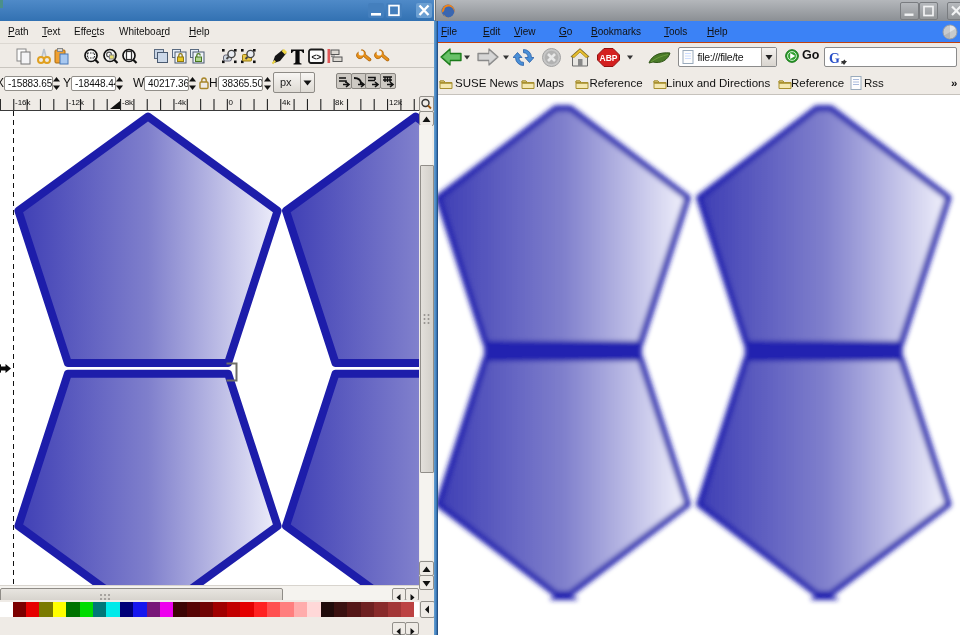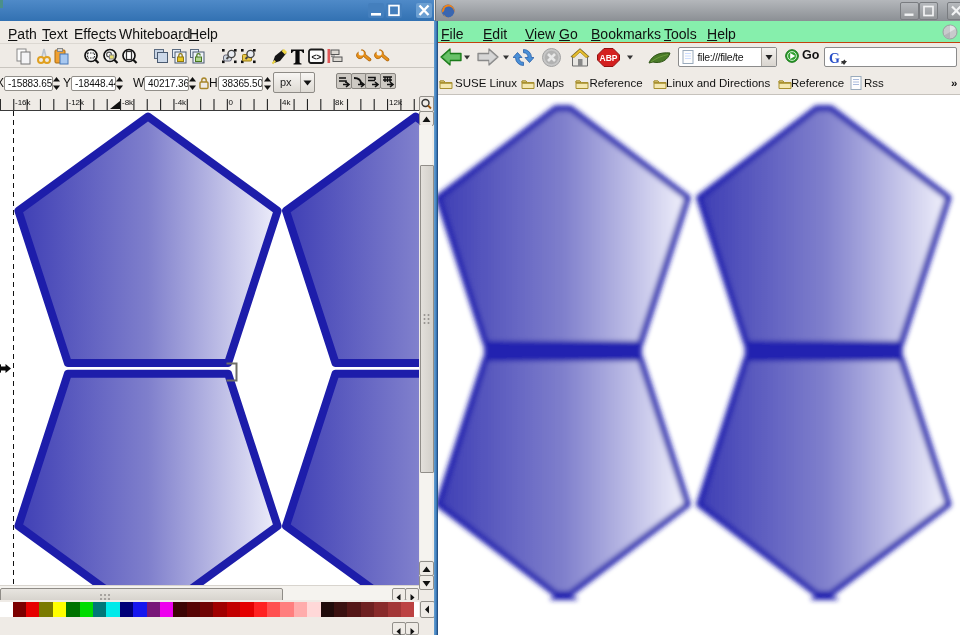--- a/index.html
+++ b/index.html
@@ -3,21 +3,21 @@
 <style>
 html,body{margin:0;padding:0;}
 body{width:960px;height:635px;overflow:hidden;position:relative;
   font-family:"Liberation Sans",sans-serif;background:#efebe6;}
 .abs{position:absolute;}
 #ink-title{left:0;top:0;width:434px;height:21px;
   background:linear-gradient(#4f8ac8,#3271b2);}
 .ibtn{top:3px;width:16px;height:15px;border-radius:2px;}
 .ibtn svg{display:block}
 #ink-menubar{left:0;top:21px;width:434px;height:22px;background:#efebe6;border-bottom:1px solid #dcd8d2;}
-.mitem{position:absolute;top:5px;font-size:14px;color:#111;}
+.mitem{position:absolute;top:5px;font-size:10px;color:#111;}
 #ink-toolbar{left:0;top:44px;width:434px;height:23px;background:#efebe6;border-bottom:1px solid #c9c5bf;}
 .ticon{position:absolute;top:4px;}
 #ink-ctrl{left:0;top:68px;width:434px;height:28px;background:#efebe6;border-bottom:1px solid #a9a59f;}
 .lbl{position:absolute;top:8px;font-size:12px;color:#111;}
 .entry{position:absolute;top:8px;height:13px;background:#fff;border:1px solid #918e89;border-radius:2px;
   font-size:10px;letter-spacing:-0.1px;color:#111;padding:0 0 0 3px;overflow:hidden;white-space:nowrap;line-height:13px;}
 .spin{position:absolute;top:8px;width:9px;height:15px;}
 .tgl{top:5px;width:14px;height:14px;background:#cdc9c3;border:1px solid #87847f;border-radius:2px;}
 #ink-ruler{left:0;top:96px;width:419px;height:14px;background:#efebe6;border-bottom:1px solid #3a3a3a;}
 #ink-canvas{left:0;top:111px;width:419px;height:474px;background:#fff;overflow:hidden;}
@@ -31,21 +31,21 @@
 #palette{left:0;top:600px;width:437px;height:19px;background:#efebe6;}
 #pstrip{position:absolute;left:0;top:2px;height:15px;width:419px;background:#fff;}
 #pstrip div{float:left;height:15px;width:13.4px;}
 #ink-status{left:0;top:619px;width:434px;height:16px;background:#efebe6;}
 #ink-rborder{left:433.5px;top:20px;width:4.75px;height:615px;}
 #ff-title{left:434.5px;top:0;width:525.5px;height:21px;background:linear-gradient(#b4b7bb,#8b8f94);border-left:1px solid #6e7174;box-sizing:border-box;}
 #ff-title .txt{position:absolute;left:19px;top:4px;font-size:11px;font-weight:bold;color:#eceef0;
   text-shadow:1px 1px 0 #55585c;white-space:nowrap;}
 .fbtn{position:absolute;top:2px;width:17px;height:16px;border-radius:2px;
   background:linear-gradient(#b6b9bd,#939699);border:1px solid #797c80;}
-#ff-menubar{left:438px;top:21px;width:522px;height:21px;background:#86efac;border-bottom:1px solid #c2410c;}
+#ff-menubar{left:438px;top:21px;width:522px;height:21px;background:#3b82f6;border-bottom:1px solid #c2410c;}
 #ff-nav{left:438px;top:42.5px;width:522px;height:28px;background:#efebe6;border-bottom:6px solid #b91c1c;}
 #ff-book{left:438px;top:71px;width:522px;height:23px;background:#efebe6;border-bottom:1px solid #c6c2bc;}
 .bitem{position:absolute;top:5.5px;font-size:11.5px;color:#111;}
 #ff-content{left:438.25px;top:94.5px;width:521.75px;height:540.5px;background:#fff;}
 </style></head>
 <body>
 
 <div class="abs" id="ink-title"></div>
 <div class="abs" style="left:0;top:0;width:3px;height:8px;background:#4b8f8a;"></div>
 <div class="abs ibtn" style="left:368px;background:#447fbd;">
@@ -412,21 +412,21 @@
   <div class="fbtn" style="left:483.5px"><svg width="17" height="16">
         <rect x="4" y="3.5" width="9" height="9" fill="none" stroke="#f2f3f4" stroke-width="1.7"></rect>
       </svg></div>
   <div class="fbtn" style="left:511.5px;width:14px"><svg width="14" height="16">
         <path d="M4 3.5 L12.5 12 M12.5 3.5 L4 12" stroke="#f2f3f4" stroke-width="2.2"></path>
       </svg></div>
 </div>
 <div class="abs" id="ff-menubar">
   <span class="mitem" style="left:3px"><u>F</u>ile</span>
   <span class="mitem" style="left:45px"><u>E</u>dit</span>
-  <span class="mitem" style="left:87px"><u>V</u>iew</span>
+  <span class="mitem" style="left:76px"><u>V</u>iew</span>
   <span class="mitem" style="left:121px"><u>G</u>o</span>
   <span class="mitem" style="left:153px"><u>B</u>ookmarks</span>
   <span class="mitem" style="left:226px"><u>T</u>ools</span>
   <span class="mitem" style="left:269px"><u>H</u>elp</span>
   <svg class="abs" style="left:504px;top:3px" width="16" height="16">
       <circle cx="8" cy="8" r="7" fill="#c8cacc"></circle>
       <circle cx="8" cy="8" r="7" fill="none" stroke="#9a9da0" stroke-width="1"></circle>
       <path d="M8 1.5 a6.5 6.5 0 0 1 5.5 3.2 L8 8z" fill="#e2e4e6"></path>
       <path d="M8 14.5 a6.5 6.5 0 0 1-5.5-3.2 L8 8z" fill="#b2b5b8"></path>
     </svg>
@@ -505,21 +505,21 @@
         <path d="M13.5 14.5 l3.5-3.5" stroke="#333" stroke-width="1.2"></path>
       </svg>
   </div>
 </div>
 <div class="abs" id="ff-book">
   <svg class="abs folder" style="left:1px;top:7px" width="14" height="12">
       <path d="M1 3 L1 10.5 H13 L13 4.5 H6.5 L5 3 Z" fill="#f4e8b0" stroke="#a89030"></path>
       <path d="M1 5.5 H13" stroke="#a89030" stroke-width="0.8"></path>
       <path d="M1 3 L5 3 L6.5 4.5 L1 4.5Z" fill="#e8d890" stroke="#a89030"></path>
     </svg>
-  <span class="bitem" style="left:17px">SUSE Linux</span>
+  <span class="bitem" style="left:17px">SUSE News</span>
   <svg class="abs folder" style="left:83px;top:7px" width="14" height="12">
       <path d="M1 3 L1 10.5 H13 L13 4.5 H6.5 L5 3 Z" fill="#f4e8b0" stroke="#a89030"></path>
       <path d="M1 5.5 H13" stroke="#a89030" stroke-width="0.8"></path>
       <path d="M1 3 L5 3 L6.5 4.5 L1 4.5Z" fill="#e8d890" stroke="#a89030"></path>
     </svg>
   <span class="bitem" style="left:98px">Maps</span>
   <svg class="abs folder" style="left:137px;top:7px" width="14" height="12">
       <path d="M1 3 L1 10.5 H13 L13 4.5 H6.5 L5 3 Z" fill="#f4e8b0" stroke="#a89030"></path>
       <path d="M1 5.5 H13" stroke="#a89030" stroke-width="0.8"></path>
       <path d="M1 3 L5 3 L6.5 4.5 L1 4.5Z" fill="#e8d890" stroke="#a89030"></path>

